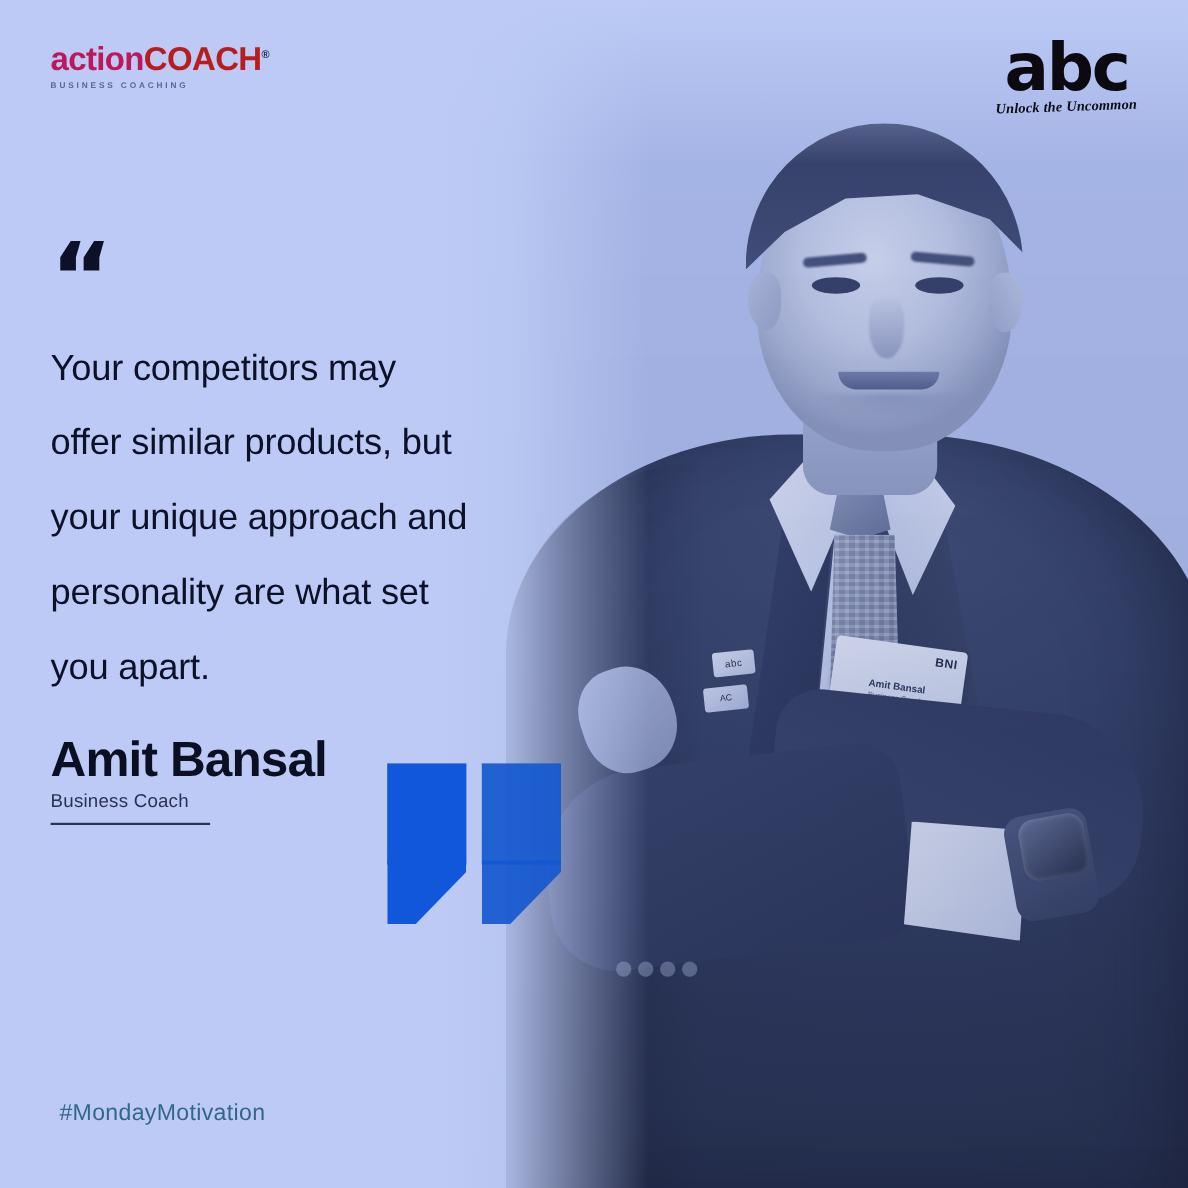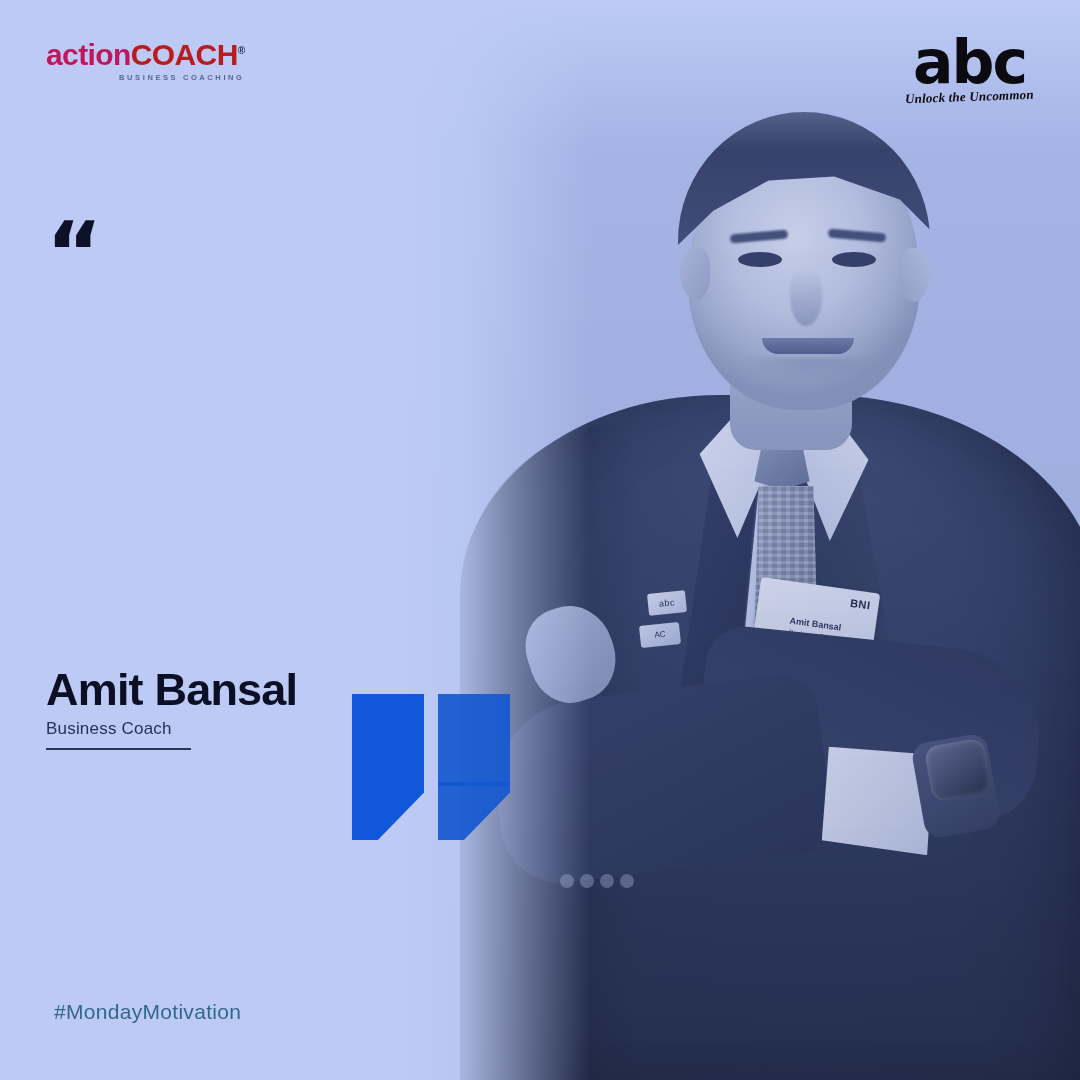--- a/index.html
+++ b/index.html
@@ -210,21 +210,21 @@
   }
   .bq.two .stem,.bq.two .tail{background:#1458cf;opacity:.92;}
 
   
   .logo-ac{position:absolute;left:46px;top:40px;z-index:6;}
   .logo-ac .wordmark{font-size:30px;font-weight:700;letter-spacing:-.6px;line-height:1;}
   .logo-ac .wordmark .a{color:#be185d;}
   .logo-ac .wordmark .c{color:#b91c1c;}
   .logo-ac .reg{font-size:10px;vertical-align:super;color:#172a56;}
   .logo-ac .tagline{
-    margin-top:3px;text-align:right;font-size:7.5px;letter-spacing:2.6px;
+    margin-top:3px;font-size:7.5px;letter-spacing:2.6px;
     color:#5b6694;font-weight:600;
   }
 
   .logo-abc{position:absolute;right:46px;top:34px;z-index:6;text-align:center;}
   .logo-abc .abc{
     font-size:60px;font-weight:700;color:#0a0a10;letter-spacing:-2px;line-height:.95;
     font-family:"DejaVu Sans",sans-serif;
   }
   .logo-abc .unlock{
     margin-top:-2px;font-size:13px;color:#0a0a10;
@@ -327,20 +327,27 @@
     <div class="wordmark"><span class="a">action</span><span class="c">COACH</span><span class="reg">®</span></div>
     <div class="tagline">BUSINESS COACHING</div>
   </div>
 
   <div class="logo-abc">
     <div class="abc">abc</div>
     <div class="unlock">Unlock the Uncommon</div>
   </div>
 
   <div class="qmark">“</div>
+  <div class="quote">
+    <div>Your competitors may</div>
+    <div>offer similar products, but</div>
+    <div>your unique approach and</div>
+    <div>personality are what set</div>
+    <div>you apart.</div>
+  </div>
 
   <div class="author">
     <div class="name">Amit Bansal</div>
     <div class="role">Business Coach</div>
     <div class="rule"></div>
   </div>
 
   <div class="hashtag">#MondayMotivation</div>
 
 </div>

